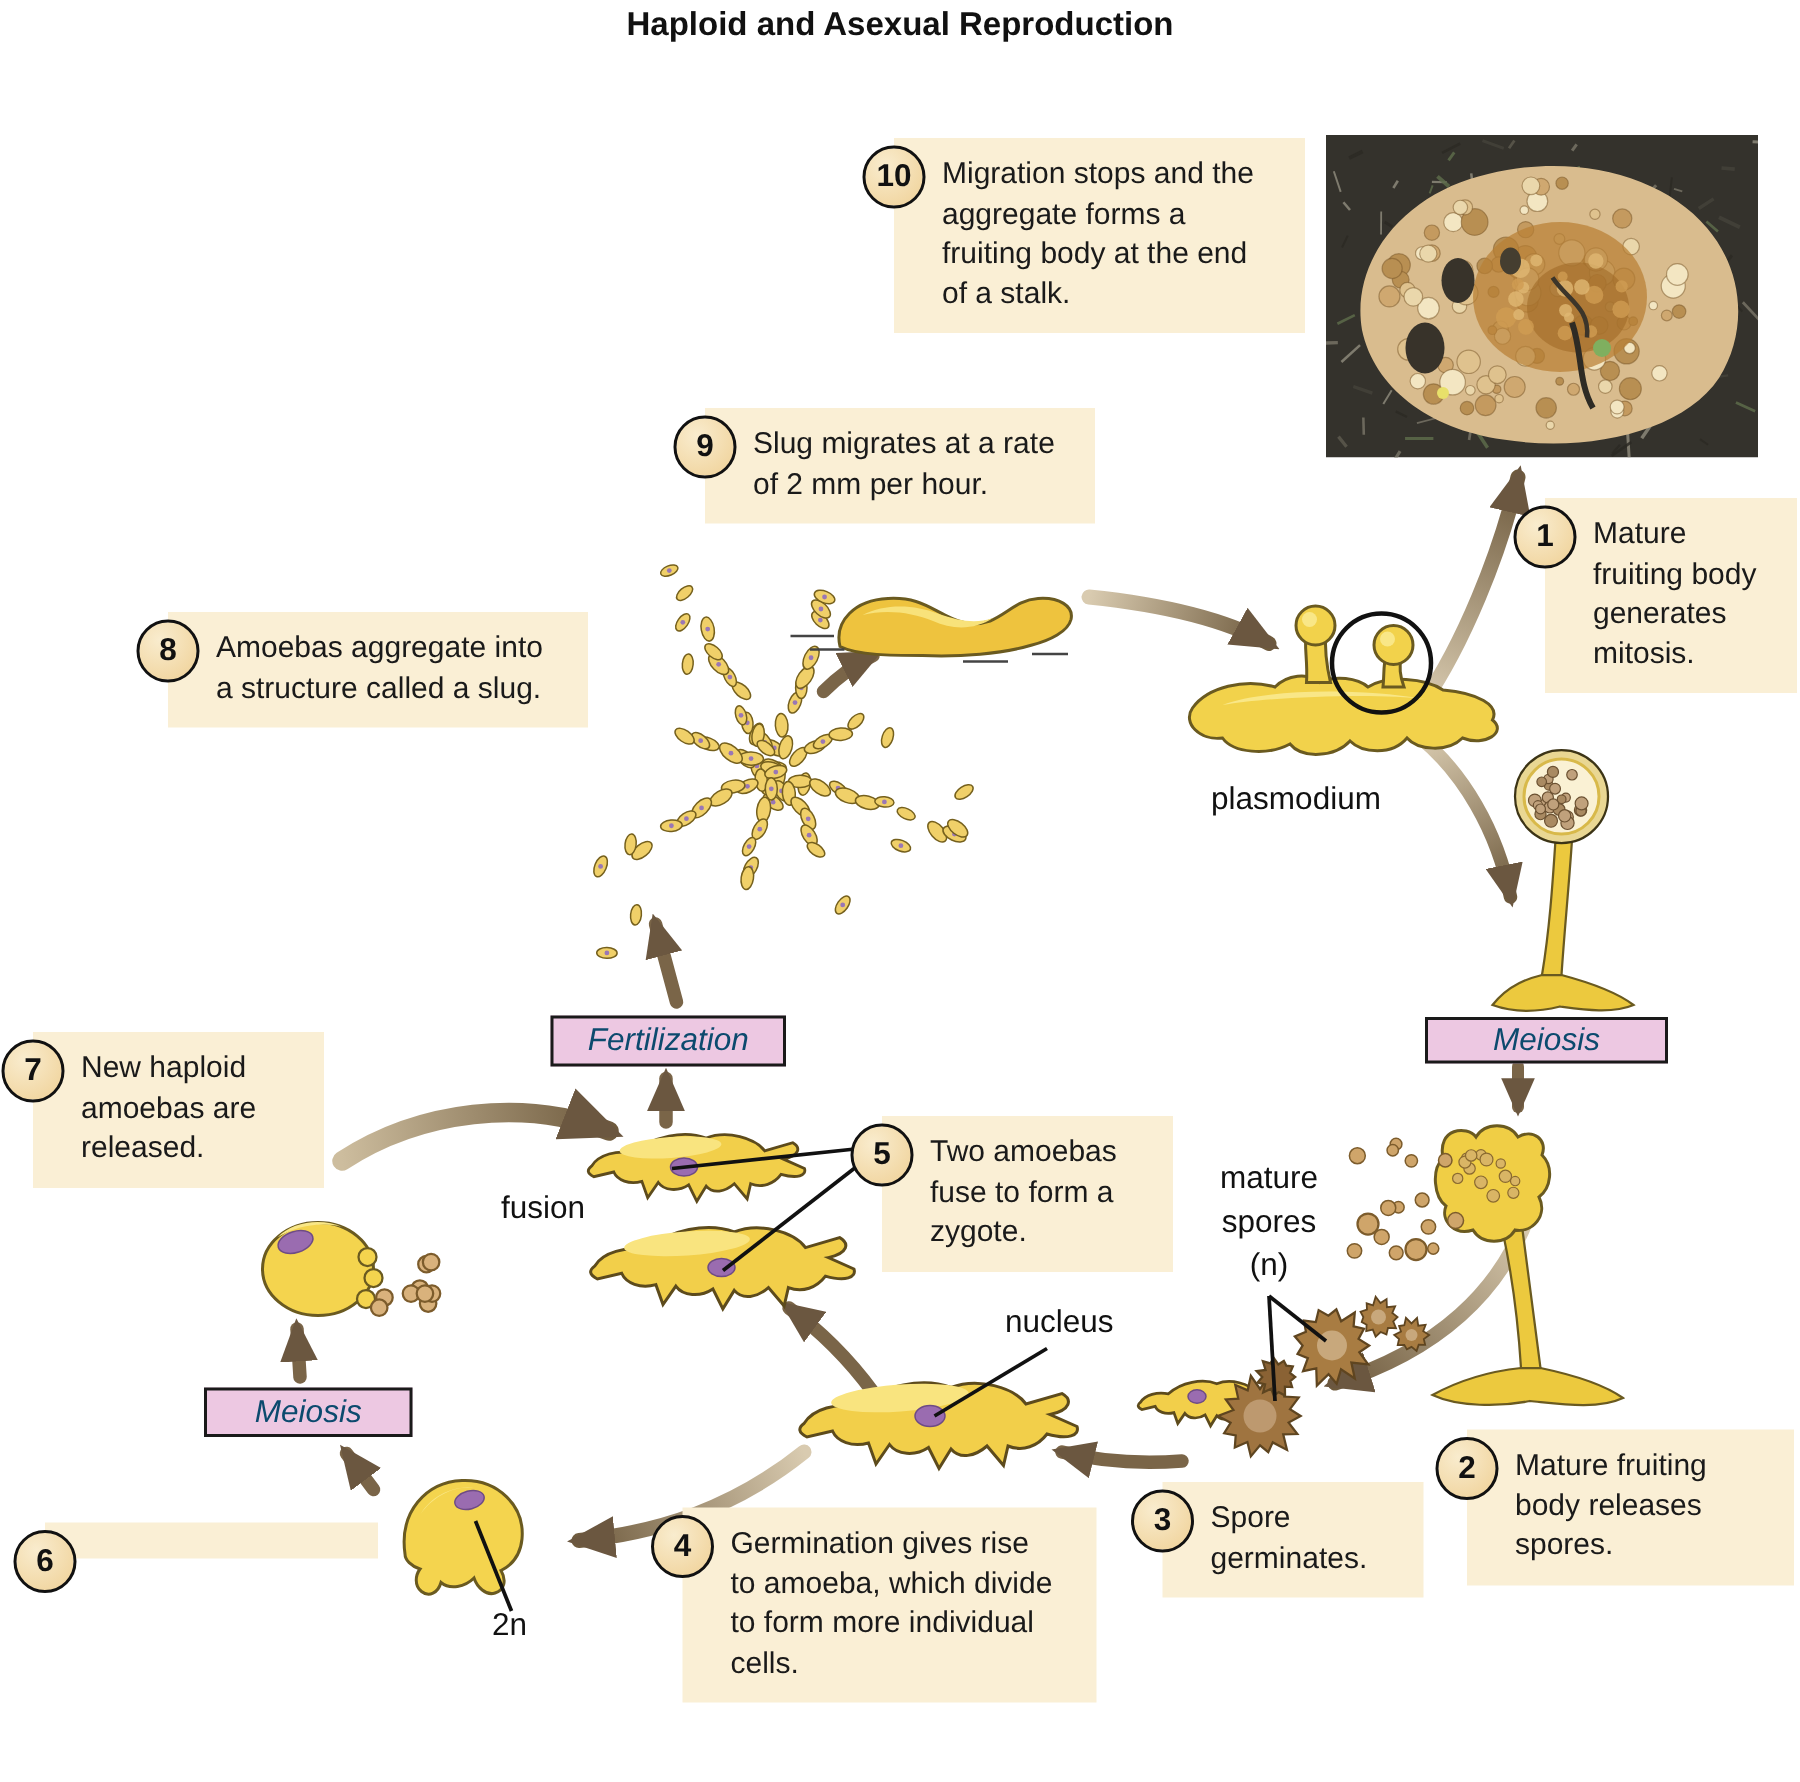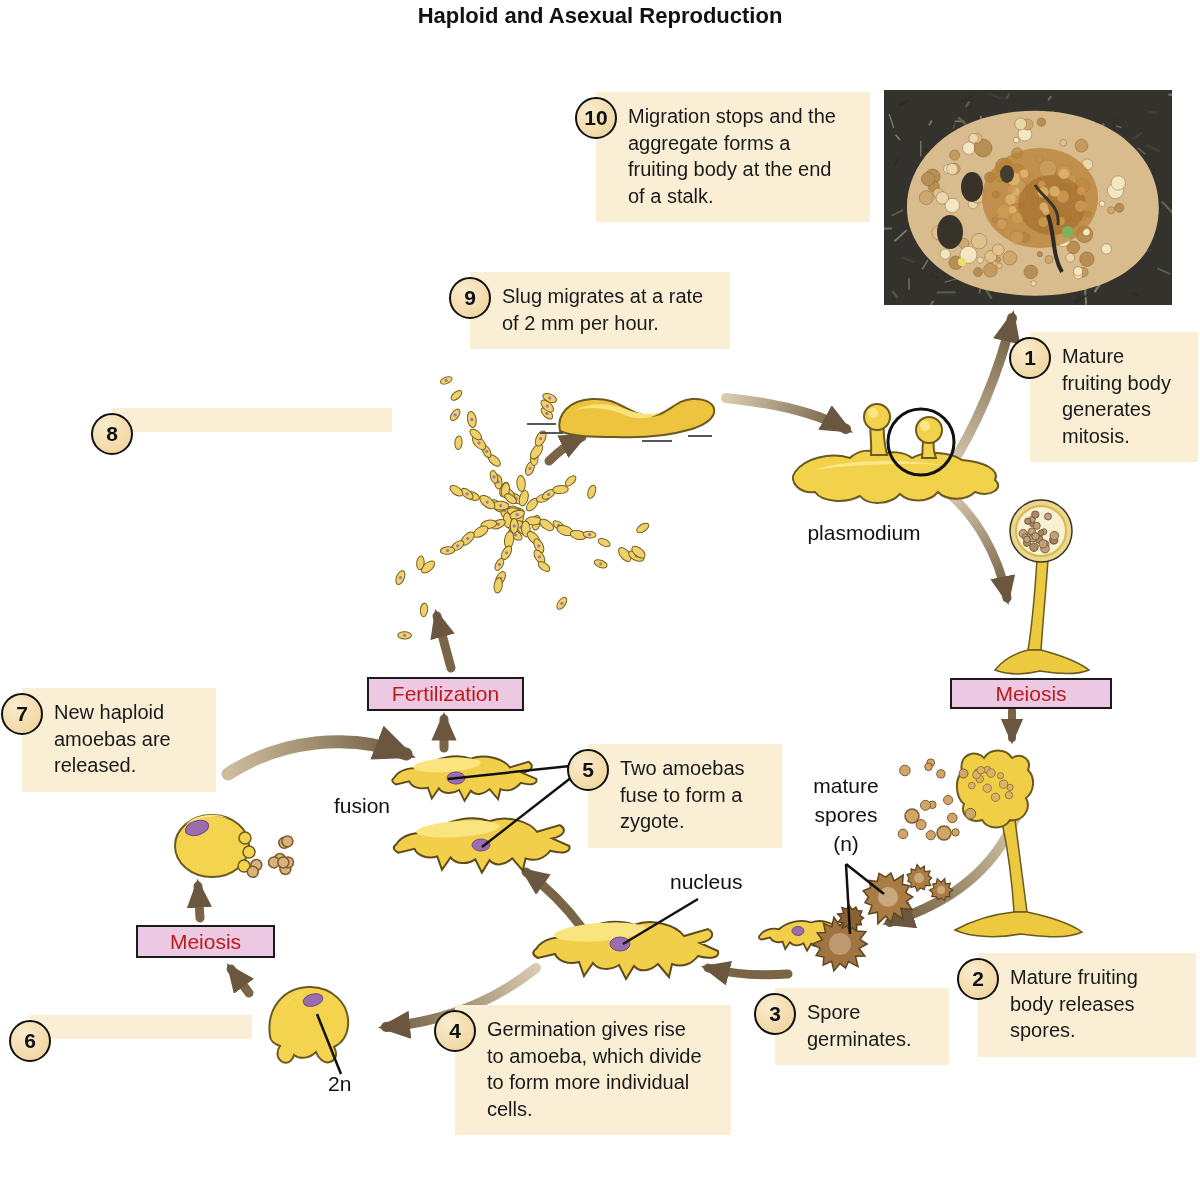--- a/index.html
+++ b/index.html
@@ -8,21 +8,21 @@
   svg.layer{position:absolute;left:0;top:0;}
   .title{position:absolute;top:3px;left:0;width:1200px;text-align:center;
          font-weight:bold;font-size:22px;color:#111;}
   .note{position:absolute;background:#faefd5;padding:11px 24px 13px 32px;
         font-size:20px;line-height:1.33;box-sizing:border-box;}
   .badge{position:absolute;left:-21px;top:5px;width:42px;height:42px;border:2.5px solid #111;
          border-radius:50%;background:radial-gradient(circle at 35% 30%,#f9ecce,#efd095);
          font-weight:bold;font-size:21px;display:flex;align-items:center;justify-content:center;
          box-sizing:border-box;color:#111;}
   .process{position:absolute;background:#edc8e2;border:2px solid #1a1a1a;font-size:21px;
-           display:flex;align-items:center;justify-content:center;box-sizing:border-box;color:#b91c1c;}
+           display:flex;align-items:center;justify-content:center;box-sizing:border-box;color:#0c4a6e;font-style:italic;}
   .lbl{position:absolute;font-size:21px;color:#111;}
   .center{text-align:center;}
 </style>
 </head>
 <body>
 
 <div class="stage">
 
 <svg class="layer" width="1200" height="1188" viewBox="0 0 1200 1188">
   <defs>
@@ -651,20 +651,21 @@
   <div class="badge">
         <span>1</span>
       </div>
   <div>Mature fruiting body generates mitosis.</div>
 </div>
 
 <div class="note" style="left:112px;top:408px;width:280px;">
   <div class="badge">
         <span>8</span>
       </div>
+  <div>Amoebas aggregate into a structure called a slug.</div>
 </div>
 
 <div class="note" style="left:22px;top:688px;width:194px;">
   <div class="badge">
         <span>7</span>
       </div>
   <div>New haploid amoebas are released.</div>
 </div>
 
 <div class="note" style="left:588px;top:744px;width:194px;">

